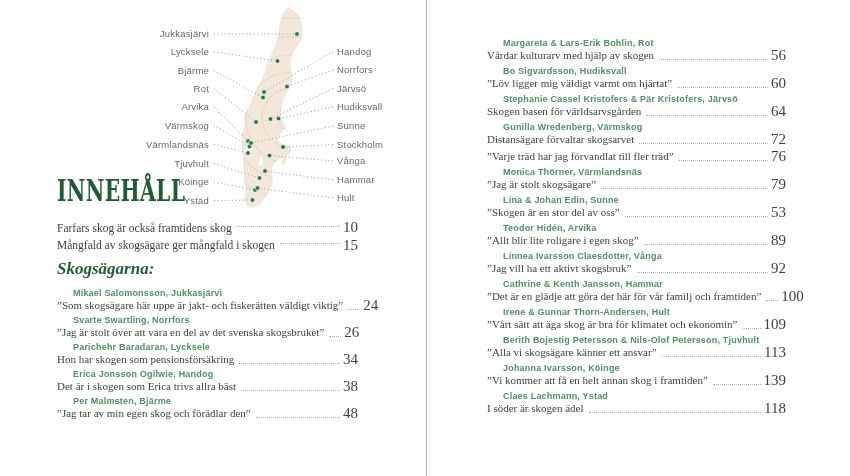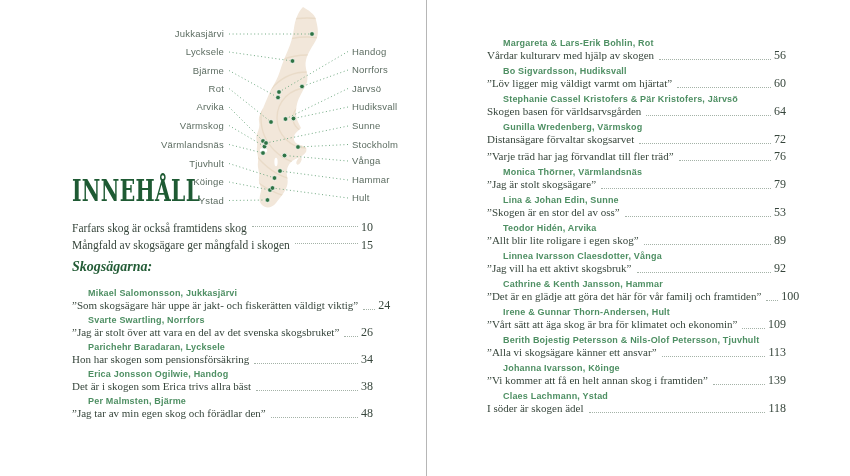--- a/index.html
+++ b/index.html
@@ -1,49 +1,49 @@
 <!DOCTYPE html>
 <html><head>
 <meta charset="utf-8">
 <style>
   html,body{margin:0;padding:0;background:#ffffff;}
   .spread{position:relative;width:850px;height:476px;background:#ffffff;overflow:hidden;
           font-family:"Liberation Serif", serif;color:#36453b;}
   .page{position:absolute;top:0;height:476px;background:#fff;}
-  .page-left{left:15px;width:426px;}
+  .page-left{left:0;width:426px;}
   .page-right{left:427px;width:423px;}
   .gutter{position:absolute;top:0;left:426px;width:1px;height:476px;background:#b6b6b6;}
 
   
   #map-svg{position:absolute;top:0;left:0;}
   .map-label{font-family:"Liberation Sans", sans-serif;font-size:9.5px;fill:#5d6d62;letter-spacing:.2px;}
   .map-dot{fill:#2e7344;stroke:#ffffff;stroke-width:.6;}
   .map-line{stroke:#73ab84;stroke-width:1;stroke-dasharray:1 2.6;fill:none;}
   .sweden{fill:#f2e7da;}
   .ring{fill:none;stroke:#e8d8c4;stroke-width:1.3;opacity:.85;}
   .lake{fill:#ffffff;}
 
   
   .title{position:absolute;left:57px;top:177px;margin:0;color:#1e5a33;
          font-family:"DejaVu Serif", serif;font-weight:800;font-size:29px;line-height:28px;
          letter-spacing:.5px;transform:scaleX(.70);transform-origin:left center;white-space:nowrap;}
   .section-heading{position:absolute;left:57px;top:259px;margin:0;color:#235c36;
-         font-family:"Liberation Serif", serif;font-style:italic;font-weight:700;font-size:14px;}
+         font-family:"Liberation Serif", serif;font-style:italic;font-weight:700;font-size:17px;}
   .intro-list{position:absolute;left:57px;top:221px;width:301px;}
   .toc-list-left{position:absolute;left:57px;top:288px;width:301px;}
   .toc-list-right{position:absolute;left:60px;top:38px;width:299px;}
 
   .intro-row{display:flex;align-items:center;height:13px;margin-bottom:4.5px;font-size:11.5px;}
   .entry{margin-bottom:3px;}
   .toc-list-right .entry{margin-bottom:4px;}
   .entry .name{font-family:"Liberation Sans", sans-serif;font-weight:700;font-size:9px;
                line-height:11px;color:#4e8f63;letter-spacing:.2px;margin-left:16px;}
   .entry .row{display:flex;align-items:flex-end;font-size:11px;line-height:13px;}
   .leader{flex:1;border-bottom:1.5px dotted #a4b2a7;margin:0 3px 2.5px 5px;min-width:12px;}
-  .pagenum{font-size:12px;line-height:13px;color:#36453b;white-space:nowrap;}
+  .pagenum{font-size:15px;line-height:13px;color:#36453b;white-space:nowrap;}
   .quote{white-space:nowrap;}
 </style>
 </head>
 <body>
 
 <div class="spread">
 
   <div class="page page-left">
 
     <svg id="map-svg" width="426" height="220" viewBox="0 0 426 220">

